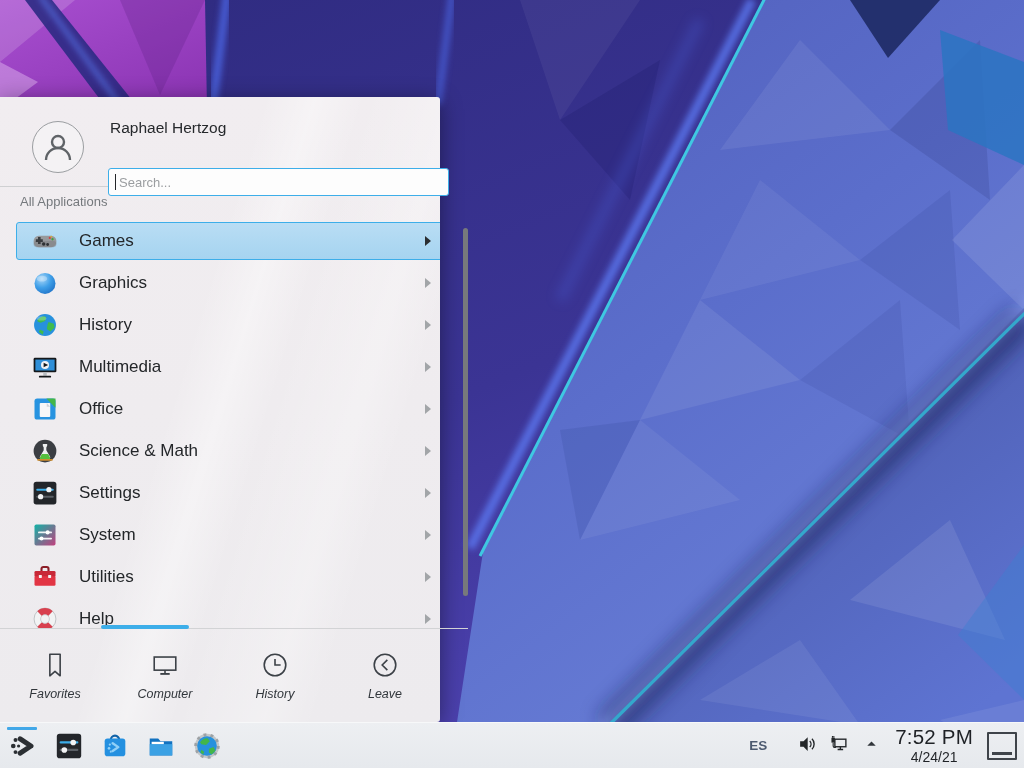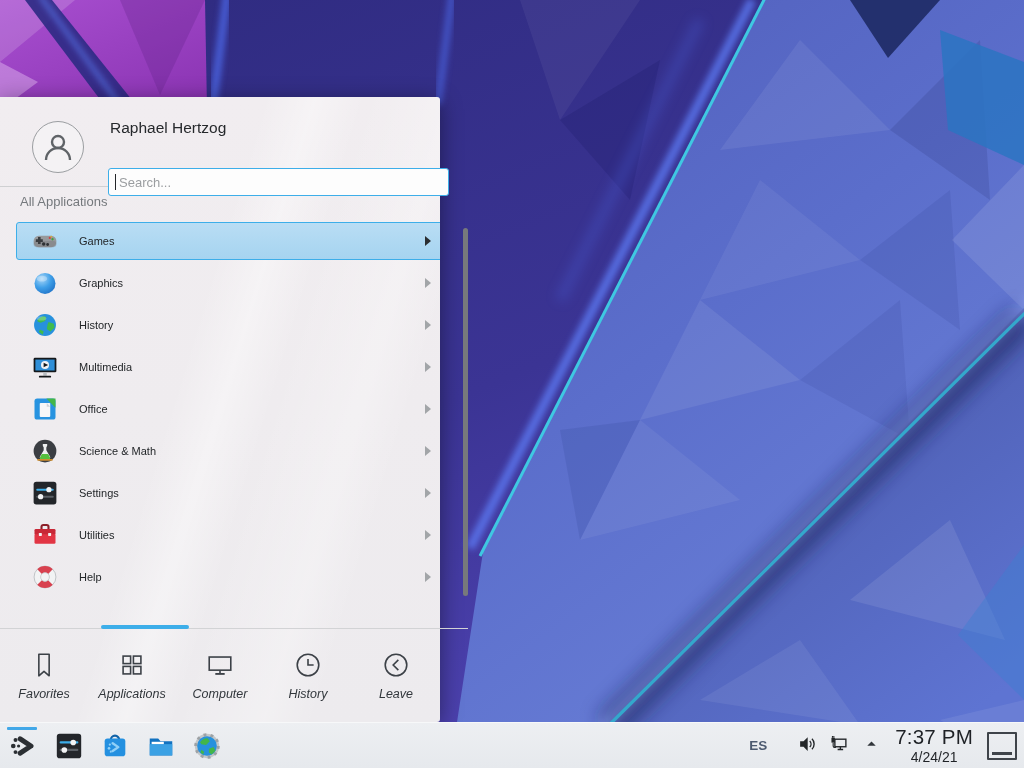--- a/index.html
+++ b/index.html
@@ -43,21 +43,21 @@
   .app-row{
     position:relative;height:38px;margin:0 37px 4px 16px;width:428px;box-sizing:border-box;
     display:flex;align-items:center;padding-left:14px;border:1px solid transparent;border-radius:3px;
   }
   .app-row.selected{
     background:linear-gradient(180deg,#b9ddf4,#a6d4f0);
     border:1px solid #3daee9;
   }
   .app-row .icn{width:28px;height:28px;display:inline-flex;}
   .app-row .icn svg{width:28px;height:28px;}
-  .row-label{margin-left:20px;font-size:11px;color:#232629;}
+  .row-label{margin-left:20px;font-size:17px;color:#232629;}
   .row-arrow{
     position:absolute;right:12px;top:50%;margin-top:-5px;width:0;height:0;
     border-left:6px solid #a2a5a8;border-top:5px solid transparent;border-bottom:5px solid transparent;
   }
   .app-row.selected .row-arrow{border-left-color:#2b2e31;}
 
   #list-scrollbar{position:absolute;left:463px;top:131px;width:5px;height:368px;border-radius:3px;background:#77797c;}
 
   .list-sep{position:absolute;left:0;top:531px;width:468px;height:1px;background:#d2d3d5;}
   .tab-indicator{position:absolute;left:101px;top:528px;width:88px;height:4px;border-radius:2px;background:#3daee9;}
@@ -286,20 +286,39 @@
             <rect x="6" y="19" width="20" height="2.4" rx="1.2" fill="#5a5f65"></rect>
             <circle cx="11" cy="20.2" r="3" fill="#f2f3f4"></circle>
           </svg>
         </span>
         <span class="row-label">Settings</span>
         <span class="row-arrow"></span>
       </div>
       <div class="app-row">
         <span class="icn">
           <svg viewBox="0 0 32 32">
+            <defs>
+              <linearGradient id="sysg" x1="0" y1="0" x2="1" y2="1">
+                <stop offset="0" stop-color="#12b2a6"></stop>
+                <stop offset="1" stop-color="#c2407e"></stop>
+              </linearGradient>
+            </defs>
+            <rect x="4" y="4" width="24" height="24" rx="2" fill="url(#sysg)"></rect>
+            <rect x="8" y="12" width="16" height="2" rx="1" fill="#ffffff" opacity="0.9"></rect>
+            <circle cx="19" cy="13" r="2.3" fill="#ffffff"></circle>
+            <rect x="8" y="19" width="16" height="2" rx="1" fill="#ffffff" opacity="0.9"></rect>
+            <circle cx="12" cy="20" r="2.3" fill="#ffffff"></circle>
+          </svg>
+        </span>
+        <span class="row-label">System</span>
+        <span class="row-arrow"></span>
+      </div>
+      <div class="app-row">
+        <span class="icn">
+          <svg viewBox="0 0 32 32">
             <path d="M12 9 V6.5 a2 2 0 0 1 2 -2 h4 a2 2 0 0 1 2 2 V9" fill="none" stroke="#8c1f28" stroke-width="2.4"></path>
             <rect x="4" y="9" width="24" height="7" rx="1.5" fill="#c82837"></rect>
             <rect x="4" y="15" width="24" height="11" rx="1.5" fill="#e23544"></rect>
             <rect x="9" y="13.6" width="3.4" height="3.4" rx="0.6" fill="#f3f4f5"></rect>
             <rect x="19.6" y="13.6" width="3.4" height="3.4" rx="0.6" fill="#f3f4f5"></rect>
           </svg>
         </span>
         <span class="row-label">Utilities</span>
         <span class="row-arrow"></span>
       </div>
@@ -322,33 +341,20 @@
   <div class="tab-indicator"></div>
 
   <div id="tab-bar">
       <div class="ko-tab">
         <span class="icn">
           <svg viewBox="0 0 32 32">
             <path d="M10.5 4.5 h11 v23 l-5.5 -4.8 -5.5 4.8 z" fill="none" stroke="#3c4147" stroke-width="1.7" stroke-linejoin="round"></path>
           </svg>
         </span>
         <span class="tab-label">Favorites</span>
-      </div>
-      <div class="ko-tab active">
-        <span class="icn">
-          <svg viewBox="0 0 32 32">
-            <g fill="none" stroke="#3c4147" stroke-width="1.7">
-              <rect x="6.5" y="6.5" width="8" height="8"></rect>
-              <rect x="17.5" y="6.5" width="8" height="8"></rect>
-              <rect x="6.5" y="17.5" width="8" height="8"></rect>
-              <rect x="17.5" y="17.5" width="8" height="8"></rect>
-            </g>
-          </svg>
-        </span>
-        <span class="tab-label">Applications</span>
       </div>
       <div class="ko-tab">
         <span class="icn">
           <svg viewBox="0 0 32 32">
             <g fill="none" stroke="#3c4147" stroke-width="1.7">
               <rect x="4.5" y="7.5" width="23" height="14"></rect>
               <path d="M16 21.5 v3.5"></path>
               <path d="M11 25.5 h10" stroke-width="2"></path>
             </g>
           </svg>
@@ -458,20 +464,20 @@
               <path d="M6.5 4.5 v2.5 M8.5 4.5 v2.5 M7.5 14 v5 a2 2 0 0 0 2 2 h2" fill="none" stroke="#232629" stroke-width="1.6"></path>
             </svg></span>
         </span>
         <span class="tray-icn small">
           <span class="icn"><svg viewBox="0 0 32 32">
               <path d="M7 21 L16 11.5 L25 21 z" fill="#31363b"></path>
             </svg></span>
         </span>
       </span>
     <div id="clock">
-      <div class="time">7:37 PM</div>
+      <div class="time">7:52 PM</div>
       <div class="date">4/24/21</div>
     </div>
     <div id="show-desktop">
         <span class="bar"></span>
       </div>
   </div>
 </div>
 
 </body></html>

